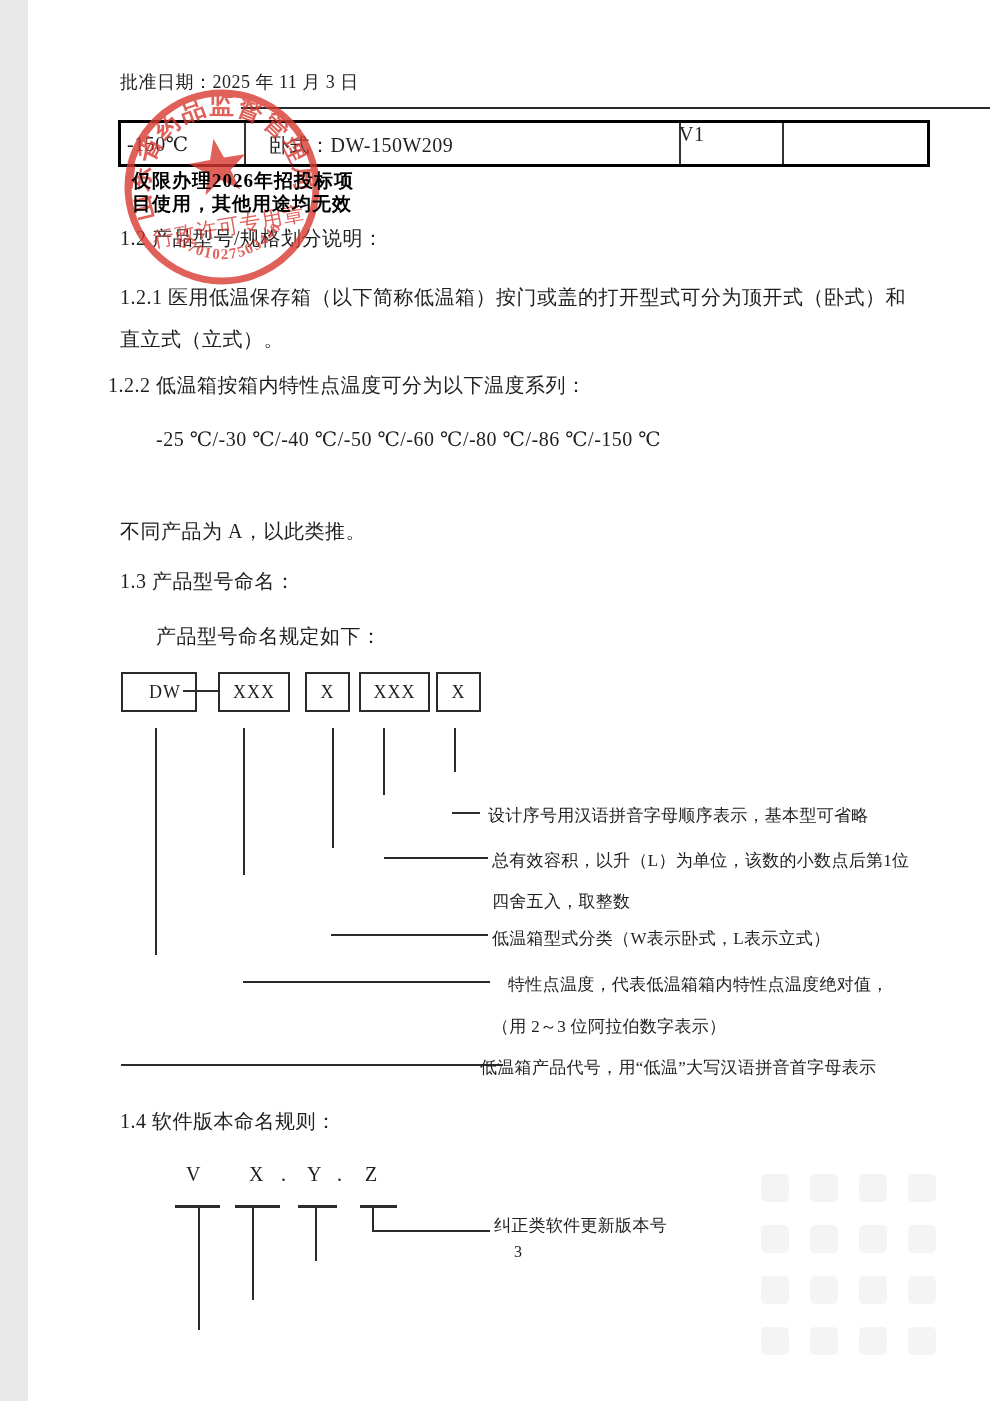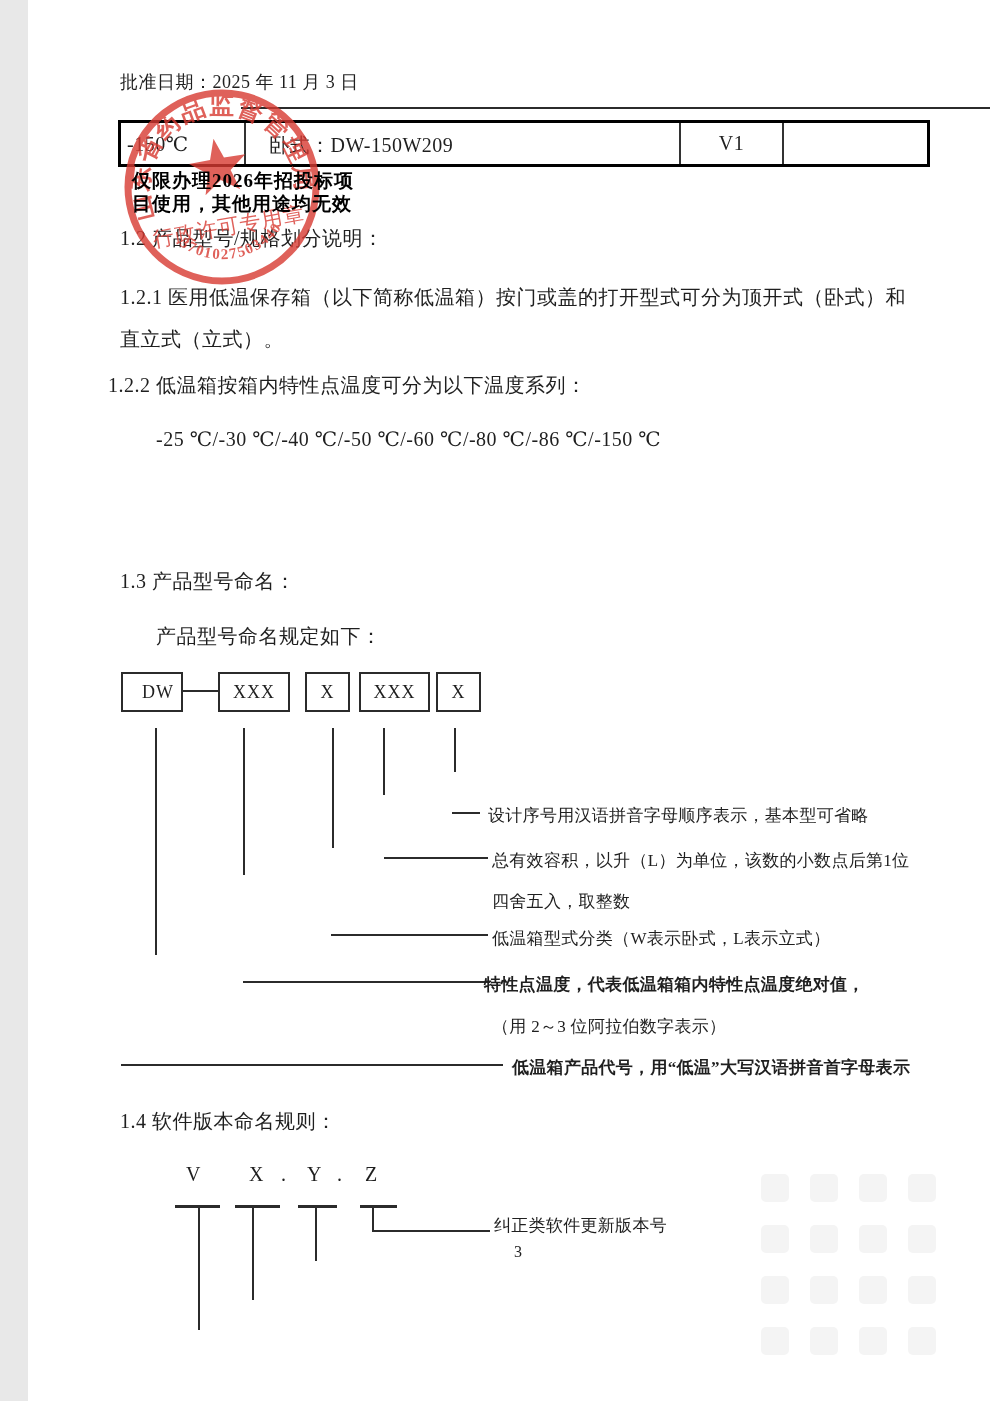--- a/index.html
+++ b/index.html
@@ -55,21 +55,21 @@
   <div class="abs" style="left:92px;top:70px;font-size:18px;letter-spacing:0.5px;">批准日期：2025 年 11 月 3 日</div>
 
   <div class="hline" style="left:213px;top:107px;width:777px;"></div>
 
   <div class="row-table">
     <div class="divider" style="left:123px;"></div>
     <div class="divider" style="left:558px;"></div>
     <div class="divider" style="left:661px;"></div>
     <div class="cell-text" style="left:6px;top:9px;">-150℃</div>
     <div class="cell-text" style="left:148px;top:9px;">卧式：DW-150W209</div>
-    <div class="cell-text" style="left:558px;top:9px;width:105px;text-align:center;">V1</div>
+    <div class="cell-text" style="left:558px;top:0;width:105px;text-align:left;">V1</div>
   </div>
 
   <svg class="stamp" viewBox="0 0 212 202">
     <g transform="rotate(-10 106 101)" fill="#d83a32">
       <circle cx="106" cy="101" r="94" fill="none" stroke="#d83a32" stroke-width="7"></circle>
       <path id="arcTop" d="M 41.9,138 A 74,74 0 1 1 170.1,138" fill="none"></path>
       <text font-size="25" font-weight="bold" letter-spacing="2" fill="#d83a32">
         <textPath href="#arcTop" startOffset="50%" text-anchor="middle">山东省药品监督管理局</textPath>
       </text>
       <polygon transform="translate(106 82)" points="0,-30 7.05,-9.71 28.53,-9.27 11.41,3.71 17.63,24.27 0,12 -17.63,24.27 -11.41,3.71 -28.53,-9.27 -7.05,-9.71"></polygon>
@@ -84,24 +84,25 @@
   <div class="blue-note">
     <div>仅限办理2026年招投标项</div>
     <div>目使用，其他用途均无效</div>
   </div>
 
   <div class="abs body-text" style="left:92px;top:227px;">1.2  产品型号/规格划分说明：</div>
   <div class="abs body-text" style="left:92px;top:286px;">1.2.1  医用低温保存箱（以下简称低温箱）按门或盖的打开型式可分为顶开式（卧式）和</div>
   <div class="abs body-text" style="left:92px;top:328px;">直立式（立式）。</div>
   <div class="abs body-text" style="left:80px;top:374px;">1.2.2  低温箱按箱内特性点温度可分为以下温度系列：</div>
   <div class="abs body-text" style="left:128px;top:428px;">-25 ℃/-30 ℃/-40 ℃/-50 ℃/-60 ℃/-80 ℃/-86 ℃/-150 ℃</div>
+  <div class="abs body-text" style="left:92px;top:520px;">不同产品为 A，以此类推。</div>
   <div class="abs body-text" style="left:92px;top:570px;">1.3  产品型号命名：</div>
   <div class="abs body-text" style="left:128px;top:625px;">产品型号命名规定如下：</div>
 
-  <div class="model-box" style="left:93px;width:62px;padding-left:12px;">DW</div>
+  <div class="model-box" style="left:93px;width:76px;padding-left:12px;">DW</div>
   <div class="model-box" style="left:190px;width:72px;">XXX</div>
   <div class="model-box" style="left:277px;width:45px;">X</div>
   <div class="model-box" style="left:331px;width:71px;">XXX</div>
   <div class="model-box" style="left:408px;width:45px;">X</div>
   <div class="hline" style="left:155px;top:690px;width:35px;"></div>
 
   <div class="vline" style="left:127px;top:728px;height:227px;"></div>
   <div class="vline" style="left:215px;top:728px;height:147px;"></div>
   <div class="vline" style="left:304px;top:728px;height:120px;"></div>
   <div class="vline" style="left:355px;top:728px;height:67px;"></div>
@@ -110,23 +111,23 @@
   <div class="hline" style="left:424px;top:812px;width:28px;"></div>
   <div class="hline" style="left:356px;top:857px;width:104px;"></div>
   <div class="hline" style="left:303px;top:934px;width:157px;"></div>
   <div class="hline" style="left:215px;top:981px;width:247px;"></div>
   <div class="hline" style="left:93px;top:1064px;width:382px;"></div>
 
   <div class="abs small-text" style="left:460px;top:804px;">设计序号用汉语拼音字母顺序表示，基本型可省略</div>
   <div class="abs small-text" style="left:464px;top:849px;">总有效容积，以升（L）为单位，该数的小数点后第1位</div>
   <div class="abs small-text" style="left:464px;top:890px;">四舍五入，取整数</div>
   <div class="abs small-text" style="left:464px;top:927px;">低温箱型式分类（W表示卧式，L表示立式）</div>
-  <div class="abs small-text" style="left:456px;top:973px;font-weight:bold;">特性点温度，代表低温箱箱内特性点温度绝对值，</div>
+  <div class="abs small-text" style="left:480px;top:973px;">特性点温度，代表低温箱箱内特性点温度绝对值，</div>
   <div class="abs small-text" style="left:464px;top:1015px;">（用 2～3 位阿拉伯数字表示）</div>
-  <div class="abs small-text" style="left:484px;top:1056px;font-weight:bold;">低温箱产品代号，用“低温”大写汉语拼音首字母表示</div>
+  <div class="abs small-text" style="left:452px;top:1056px;">低温箱产品代号，用“低温”大写汉语拼音首字母表示</div>
 
   <div class="abs body-text" style="left:92px;top:1110px;">1.4  软件版本命名规则：</div>
 
   <div class="ver-char" style="left:158px;">V</div>
   <div class="ver-char" style="left:221px;">X</div>
   <div class="ver-char" style="left:253px;">.</div>
   <div class="ver-char" style="left:279px;">Y</div>
   <div class="ver-char" style="left:309px;">.</div>
   <div class="ver-char" style="left:337px;">Z</div>
 

